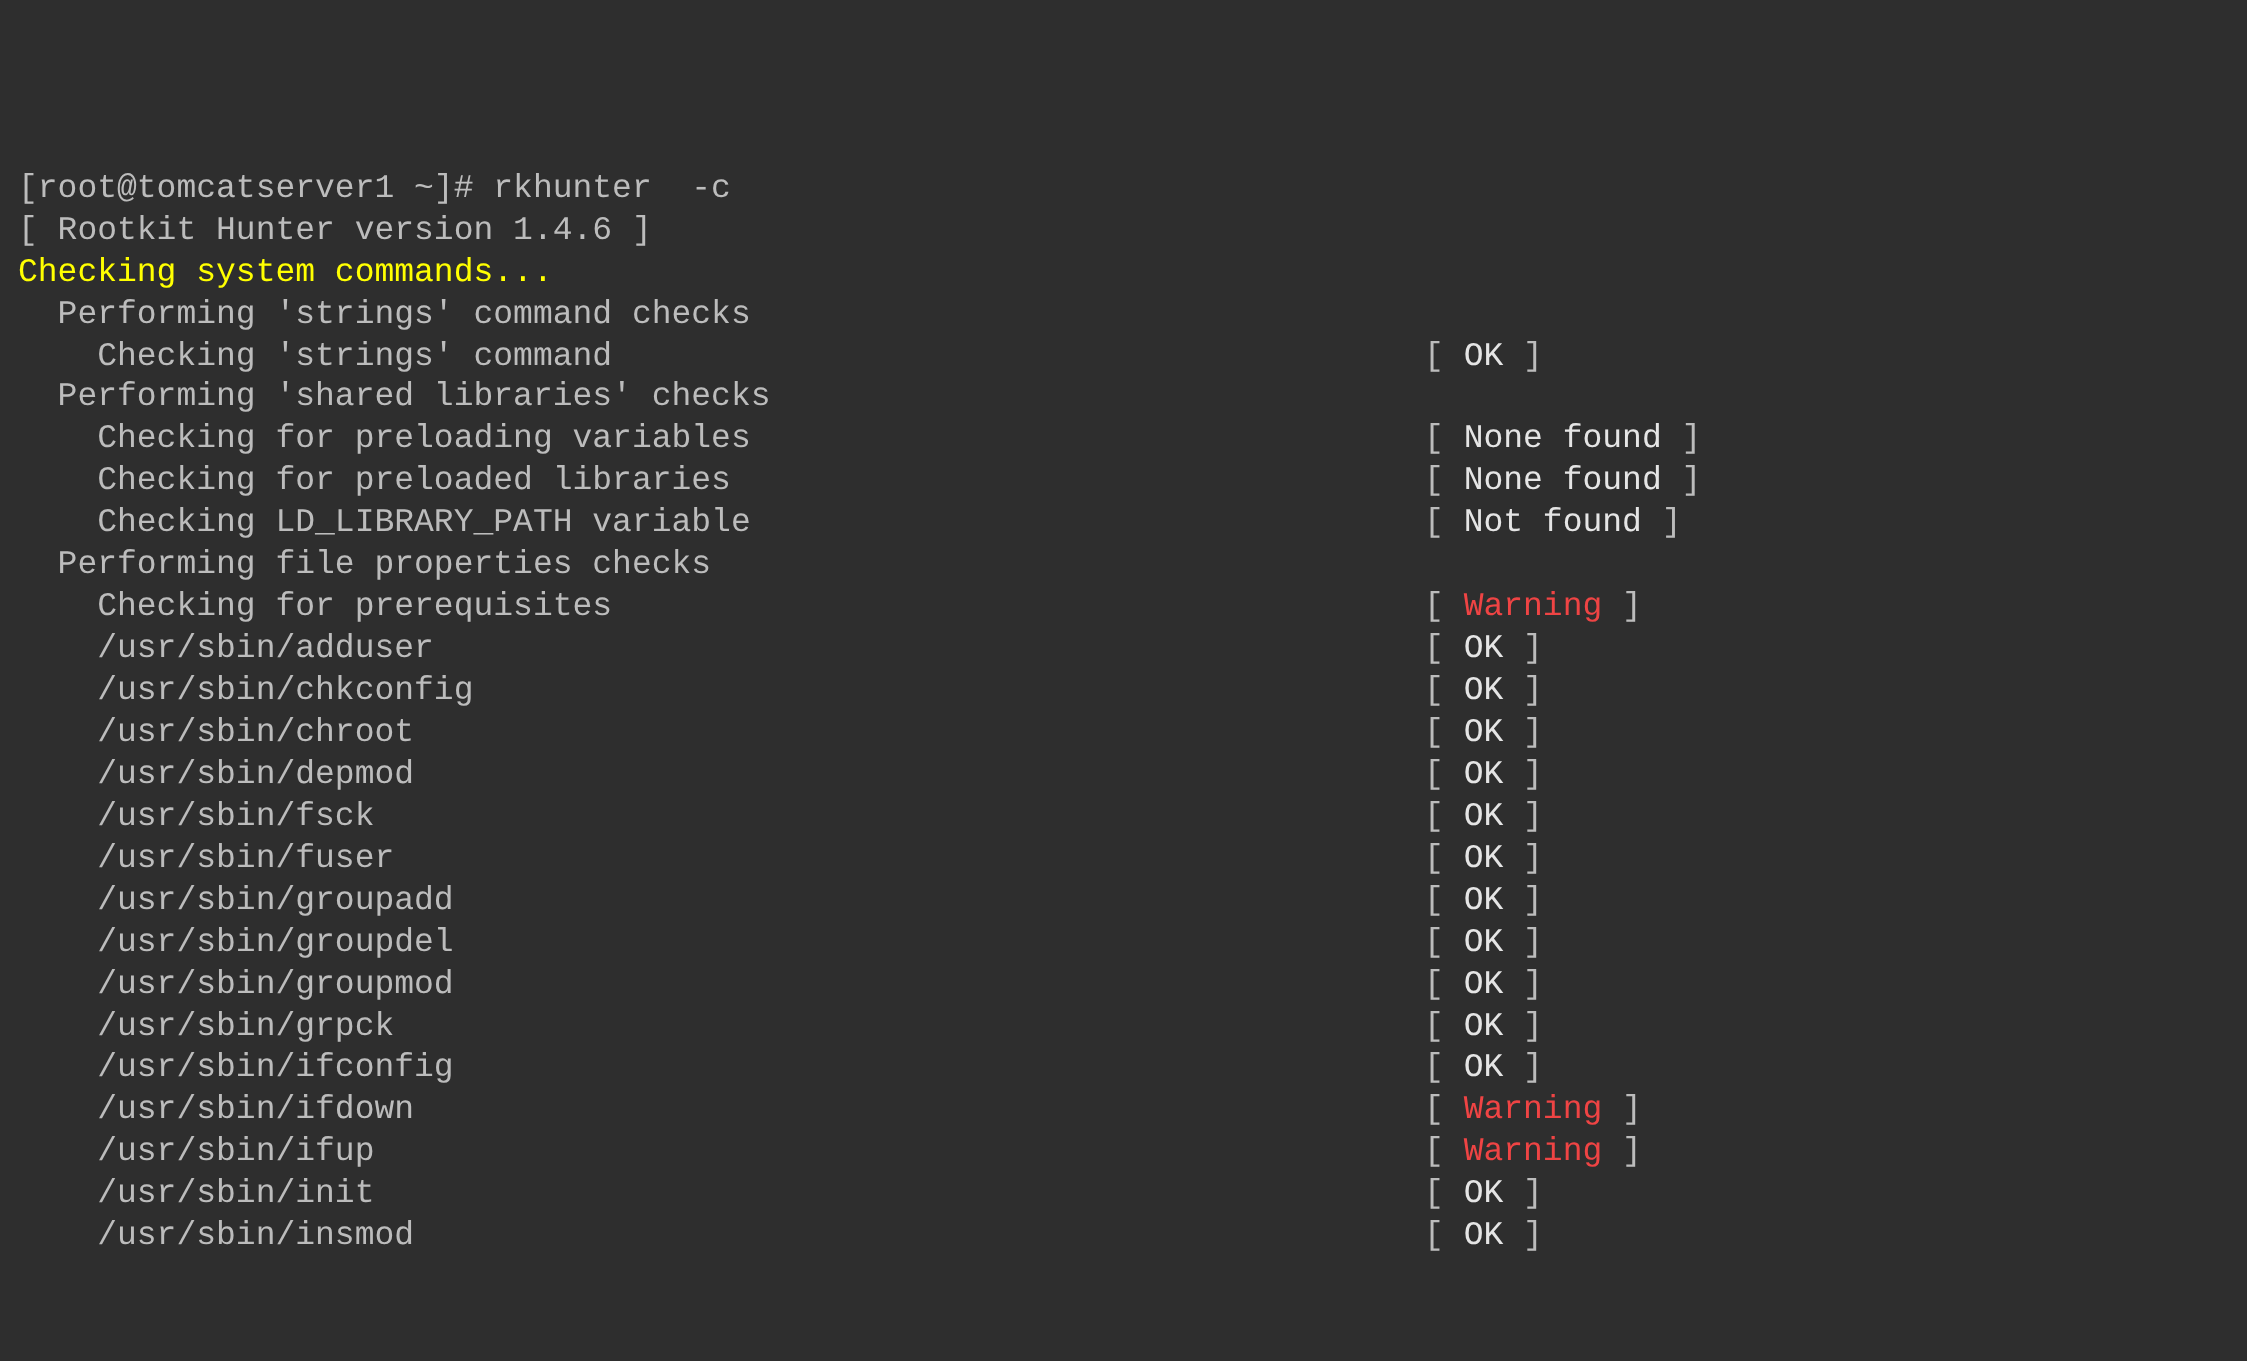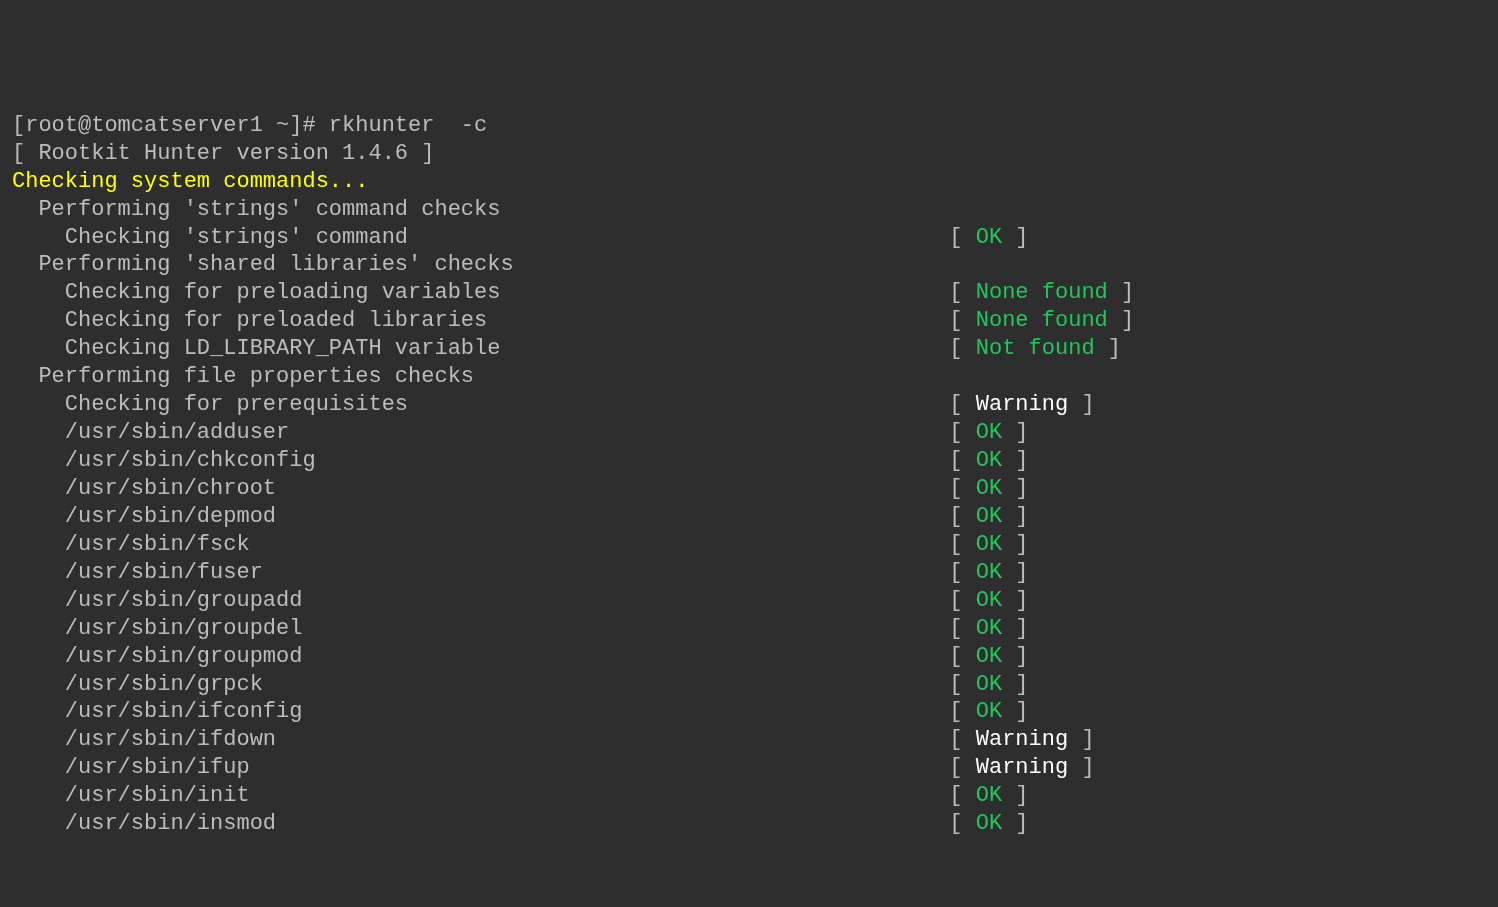--- a/index.html
+++ b/index.html
@@ -16,24 +16,24 @@
       padding: 0;
     }
     .line {
       display: flex;
       padding-left: 12px;
     }
     .yellow {
       color: #ffff00;
     }
     .green {
-      color: #22c55e;
+      color: #e5e5e5;
     }
     .red {
-      color: #ffffff;
+      color: #ef4444;
     }
     .gray {
       color: #bcbcbc;
     }
   </style>
 </head>
 <body>
 
 
 

